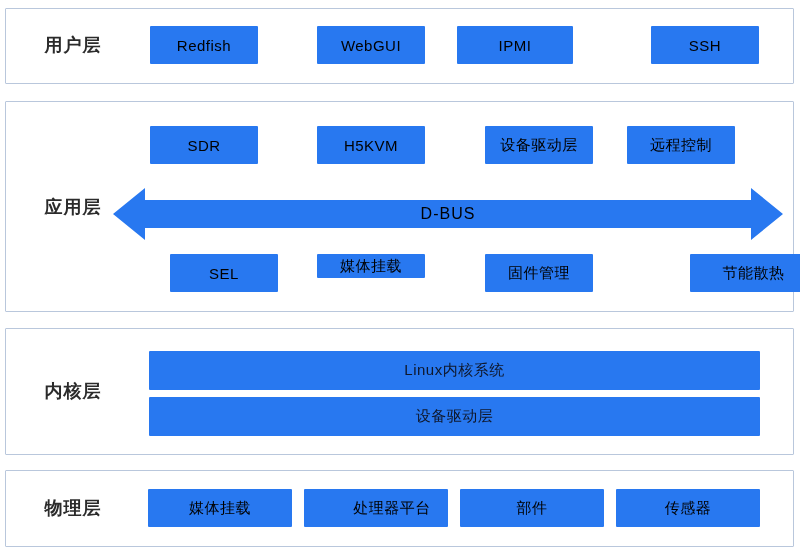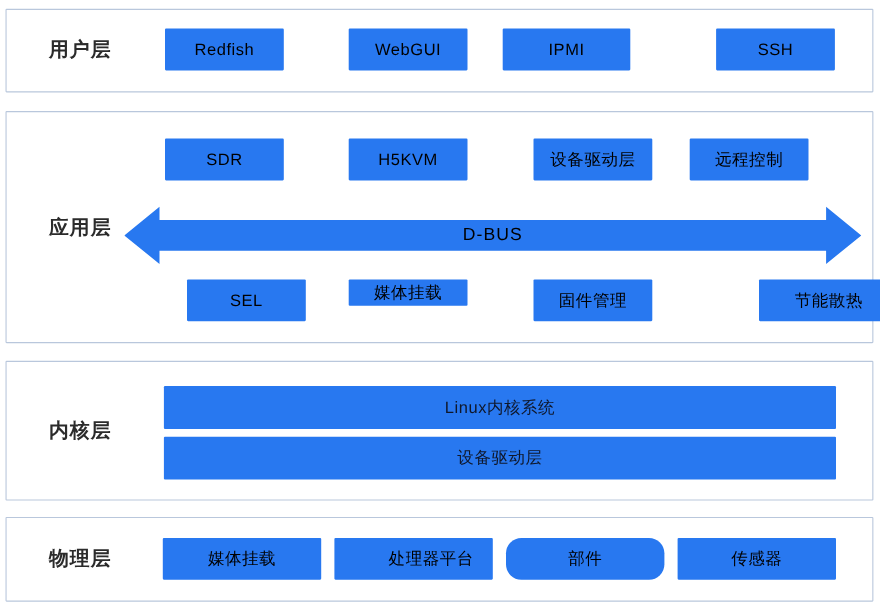--- a/index.html
+++ b/index.html
@@ -130,16 +130,16 @@
 
   <div class="wide-bar" style="left:149px; top:351px; width:611px; height:39px;">Linux内核系统</div>
   <div class="wide-bar" style="left:149px; top:397px; width:611px; height:39px;">设备驱动层</div>
 
   <div class="layer-section" style="top:470px; height:77px;">
   </div>
   <div class="layer-label" style="top:499px;">物理层</div>
 
   <div class="node-box" style="left:148px; top:489px; width:144px; height:38px;">媒体挂载</div>
   <div class="node-box" style="left:304px; top:489px; width:144px; height:38px;padding-left:32px;">处理器平台</div>
-  <div class="node-box" style="left:460px; top:489px; width:144px; height:38px;border-radius:14px;">部件</div>
+  <div class="node-box" style="left:460px; top:489px; width:144px; height:38px;">部件</div>
   <div class="node-box" style="left:616px; top:489px; width:144px; height:38px;">传感器</div>
 
 </div>
 
 </body></html>

